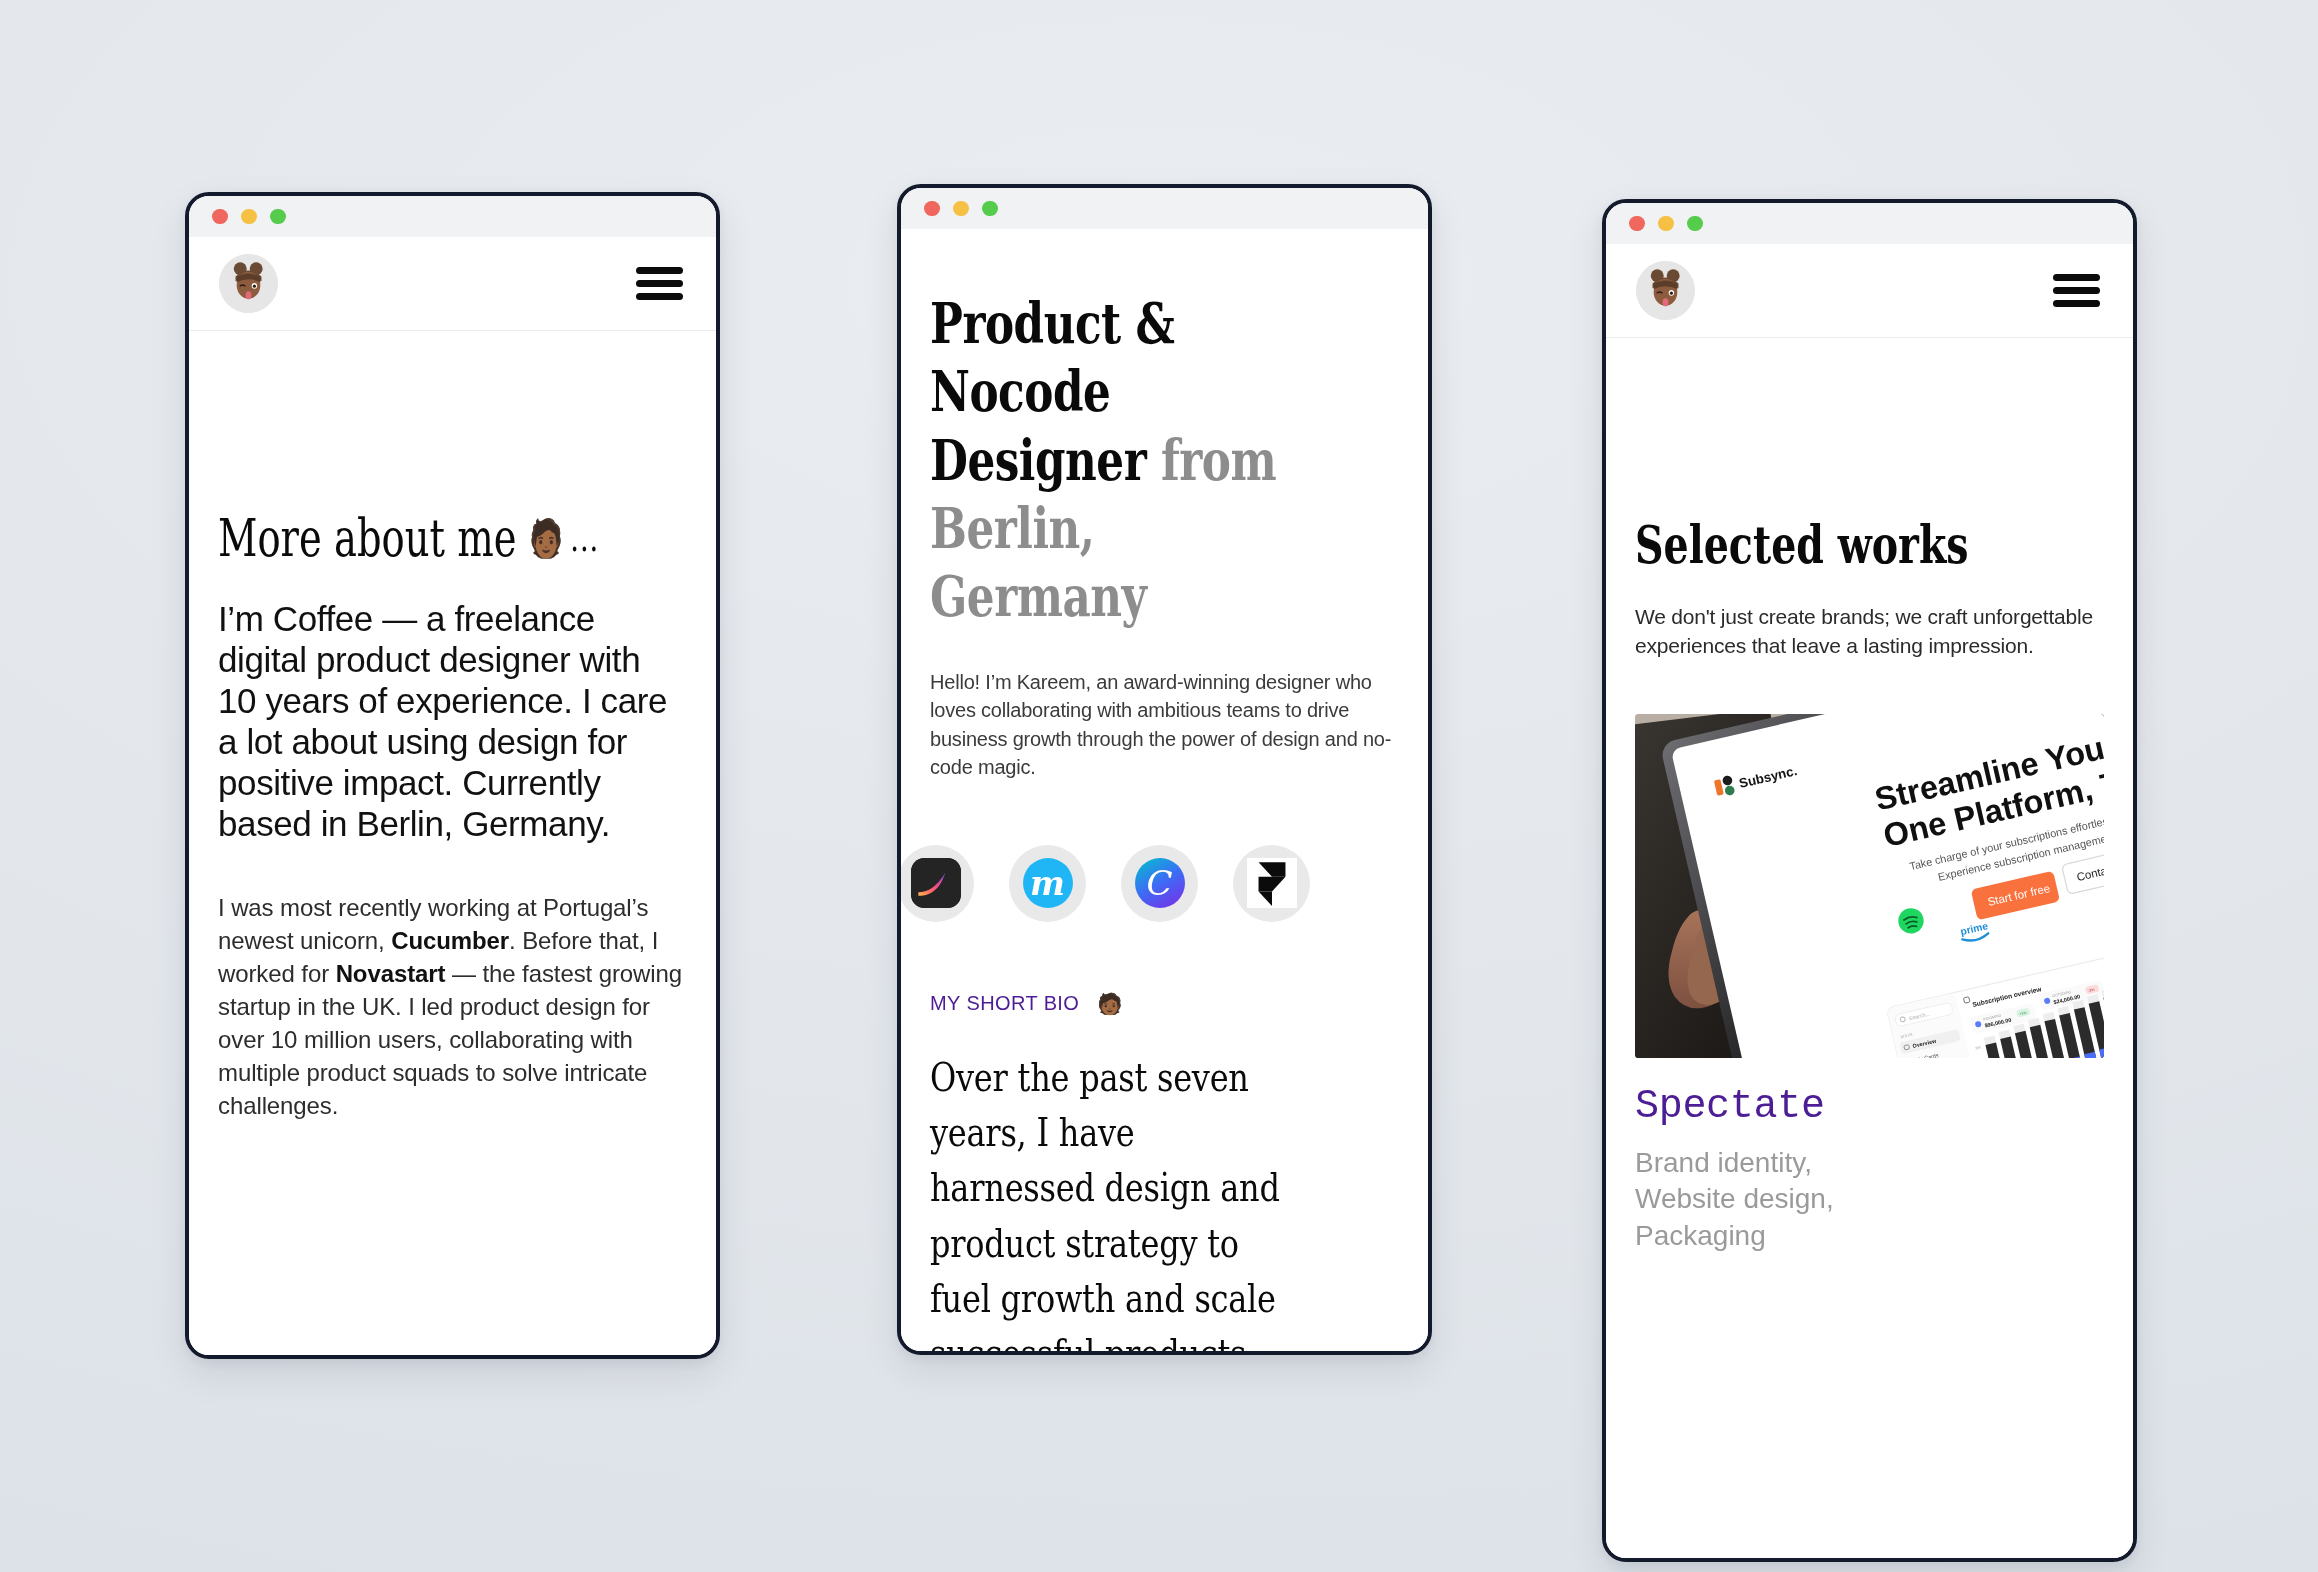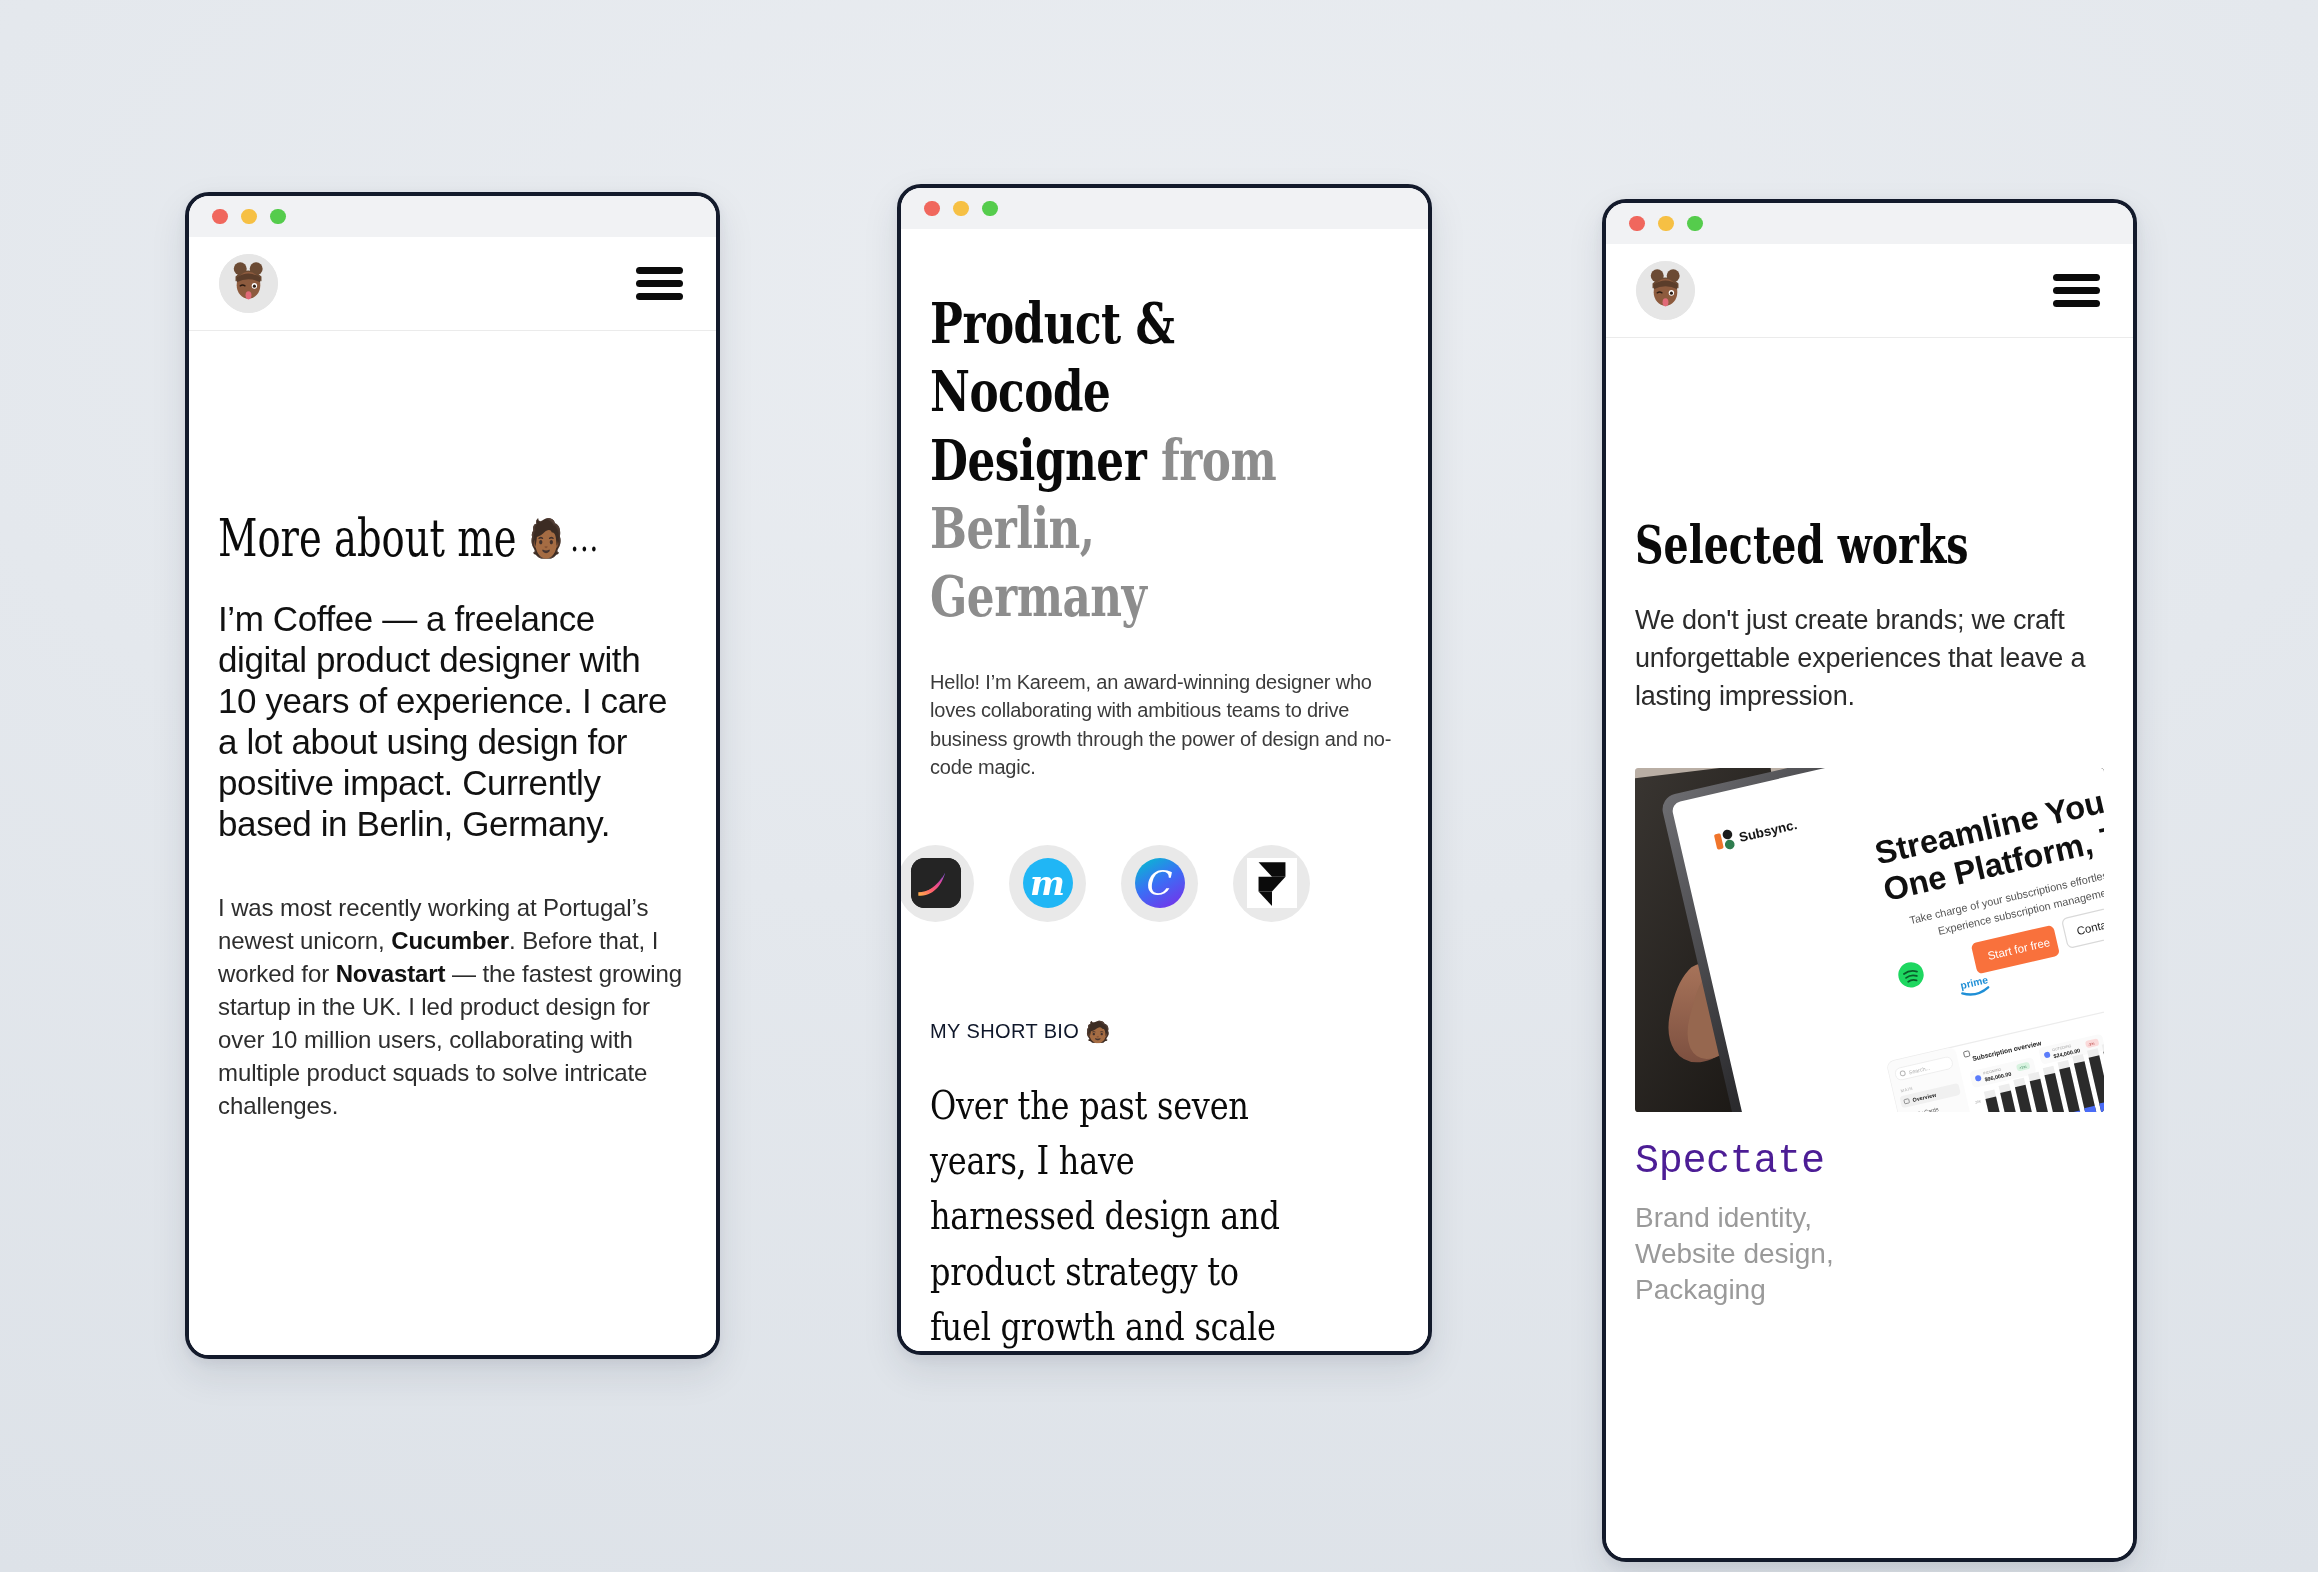--- a/index.html
+++ b/index.html
@@ -194,25 +194,25 @@
 
   .logo-procreate { background: #242424; position: relative; }
   .logo-mail  { background: #20b6f5; border-radius: 50%; color:#fff; font-style: italic; font-weight:700; font-size: 33px; font-family:"DejaVu Serif", serif; display:flex; align-items:center; justify-content:center; }
   .logo-canva { border-radius: 50%; background: linear-gradient(150deg,#00c4cc 0%, #3b6ef5 48%, #7d2ae8 100%); color:#fff; font-family:"DejaVu Serif", serif; font-style: italic; font-size: 34px; display:flex; align-items:center; justify-content:center; }
   .logo-framer { background: #ffffff; border-radius: 0; }
 
   .eyebrow {
     font-family: "Liberation Sans", sans-serif;
     font-size: 20px;
     letter-spacing: 0.4px;
-    color: #0f172a;
-    margin-top: 98px;
+    color: #4c1d95;
+    margin-top: 70px;
     display: flex;
     align-items: center;
-    gap: 6px;
+    gap: 18px;
   }
   .eyebrow .emoji { font-size: 20.5px; }
 
   .serif-body {
     font-family: "DejaVu Serif", "Liberation Serif", serif;
     font-size: 40px;
     line-height: 1.38;
     color: #0a0a0a;
     margin-top: 34px;
     letter-spacing: -0.3px;
@@ -224,21 +224,21 @@
     font-family: "DejaVu Serif", "Liberation Serif", serif;
     font-size: 52px;
     line-height: 1.0;
     color: #0a0a0a;
     transform: scaleX(0.76);
     transform-origin: left center;
     white-space: nowrap;
   }
   .works-p {
     font-family: "Liberation Sans", sans-serif;
-    font-size: 27px;
+    font-size: 21px;
     line-height: 1.4;
     color: #2b2b2b;
     letter-spacing: -0.2px;
     margin-top: 31px;
   }
   .work-card { margin-top: 53px; }
 
   .work-thumb {
     width: 100%;
     height: 344px;

